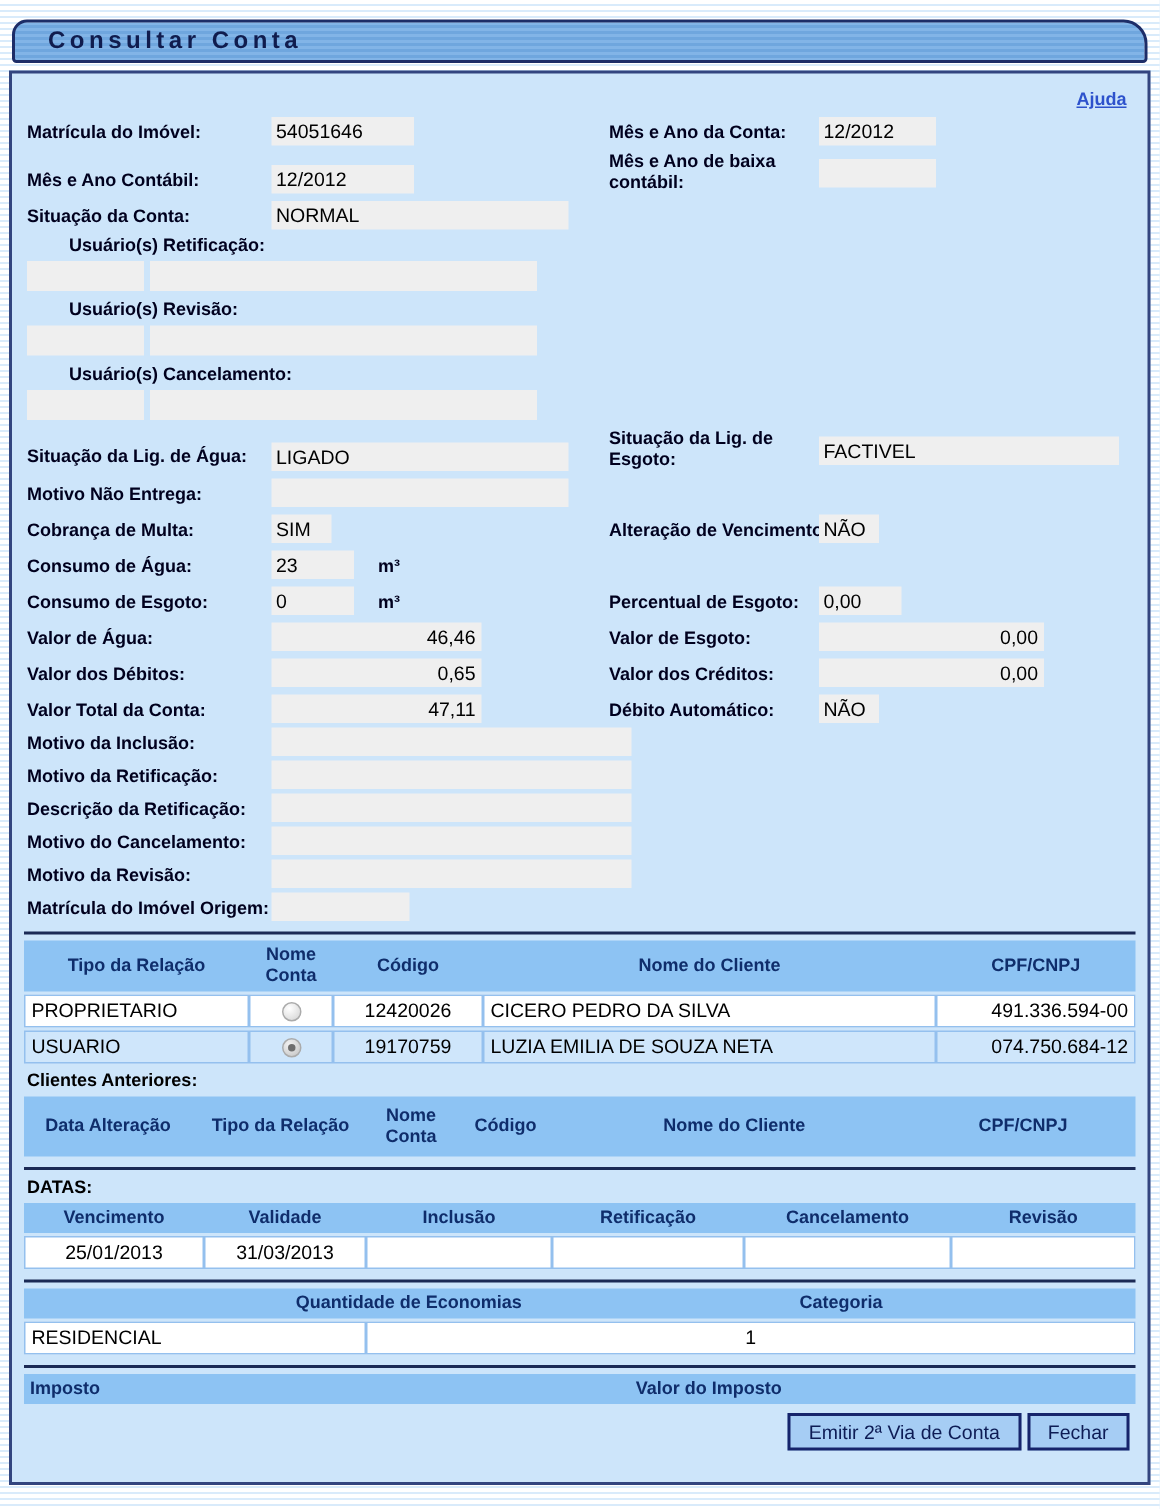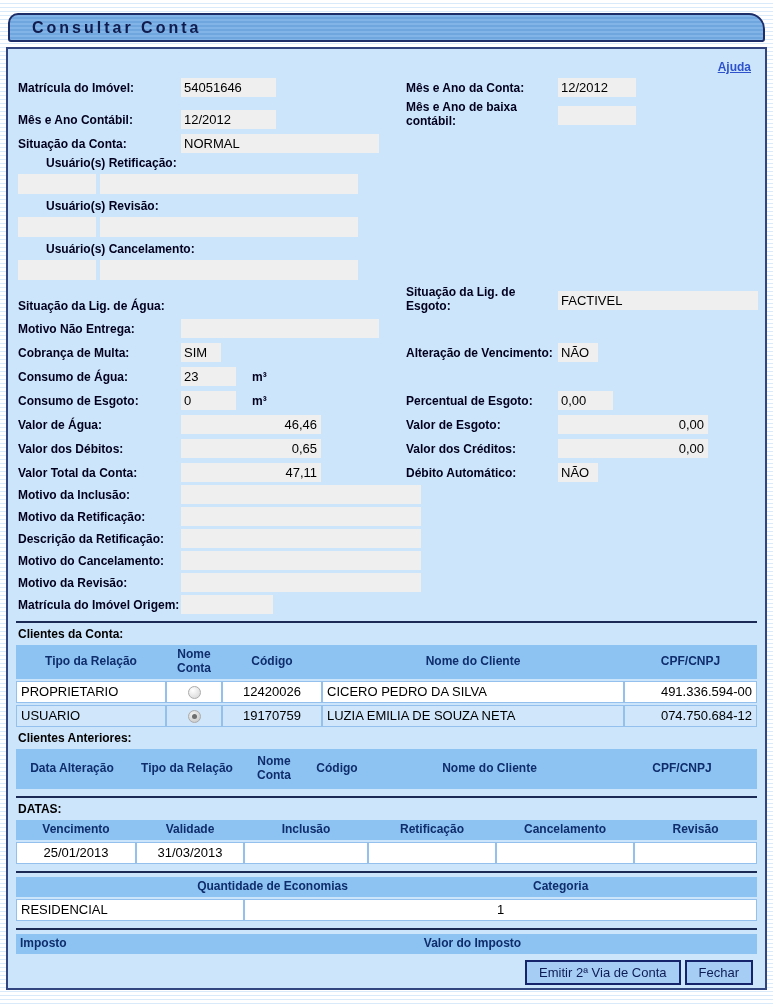--- a/index.html
+++ b/index.html
@@ -26,21 +26,21 @@
   }
   .help-row { text-align:right; margin:8px 14px 0 0; height:16px; }
   .help-link { color:#2d52cc; font-weight:bold; font-size:12px; text-decoration:underline; cursor:pointer; }
   
   .frow { display:flex; align-items:flex-end; padding:0 10px; min-height:24px; }
   .frow.tall { min-height:32px; }
   .frow.slim { min-height:22px; }
   .lhalf { display:flex; align-items:center; width:388px; flex:none; }
   .rhalf { display:flex; align-items:center; flex:1; }
   .lblL { width:163px; flex:none; font-size:12px; font-weight:bold; color:#00001e; white-space:nowrap; }
-  .lblR { width:152px; flex:none; font-size:12px; font-weight:bold; color:#00001e; white-space:nowrap; }
+  .lblR { width:140px; flex:none; font-size:12px; font-weight:bold; color:#00001e; white-space:nowrap; }
   .lblR.wrap, .lblL.wrap { white-space:normal; line-height:1.15; }
   .fld {
     display:inline-block; background:#efefef; height:19px; line-height:19px;
     padding:0 3px; font-size:13px; color:#000; flex:none; overflow:hidden;
   }
   .fld.tr { text-align:right; padding-right:4px; }
   .w45{width:40px}.w55{width:55px}.w78{width:78px}.w92{width:92px}.w95{width:95px}
   .w140{width:140px}.w150{width:150px}.w198{width:198px}.w240{width:240px}.w258{width:258px}
   .unit { font-size:12px; font-weight:bold; color:#00001e; margin-left:16px; }
   .ulabel { padding:3px 10px 0; font-size:12px; font-weight:bold; color:#00001e; height:20px;margin-left:28px; }
@@ -142,20 +142,21 @@
 
     <div class="ulabel">Usuário(s) Cancelamento:</div>
     <div class="ubox-row">
       <span class="fld w78"></span>
       <span class="fld w258"></span>
     </div>
 
     <div class="frow tall">
       <div class="lhalf">
         <span class="lblL wrap" style="width:163px">Situação da Lig. de Água:</span>
+        <span class="fld w198">LIGADO</span>
       </div>
       <div class="rhalf">
         <span class="lblR wrap">Situação da Lig. de Esgoto:</span>
         <span class="fld" style="width:200px">FACTIVEL</span>
       </div>
     </div>
 
     <div class="frow">
       <div class="lhalf">
         <span class="lblL">Motivo Não Entrega:</span>
@@ -263,21 +264,20 @@
     </div>
 
     <div class="frow slim">
       <div class="lhalf">
         <span class="lblL">Matrícula do Imóvel Origem:</span>
         <span class="fld w92"></span>
       </div>
     </div>
 
     <div class="divider"></div>
-    <div class="section-label">Clientes da Conta:</div>
     <div class="thead tall2">
       <div class="th c-tipo">Tipo da Relação</div>
       <div class="th c-nomeconta">Nome Conta</div>
       <div class="th c-codigo">Código</div>
       <div class="th c-nome">Nome do Cliente</div>
       <div class="th c-cpf">CPF/CNPJ</div>
     </div>
     <div class="trow">
       <div class="td c-tipo">PROPRIETARIO</div>
       <div class="td c-nomeconta center"><span class="radio"></span></div>

